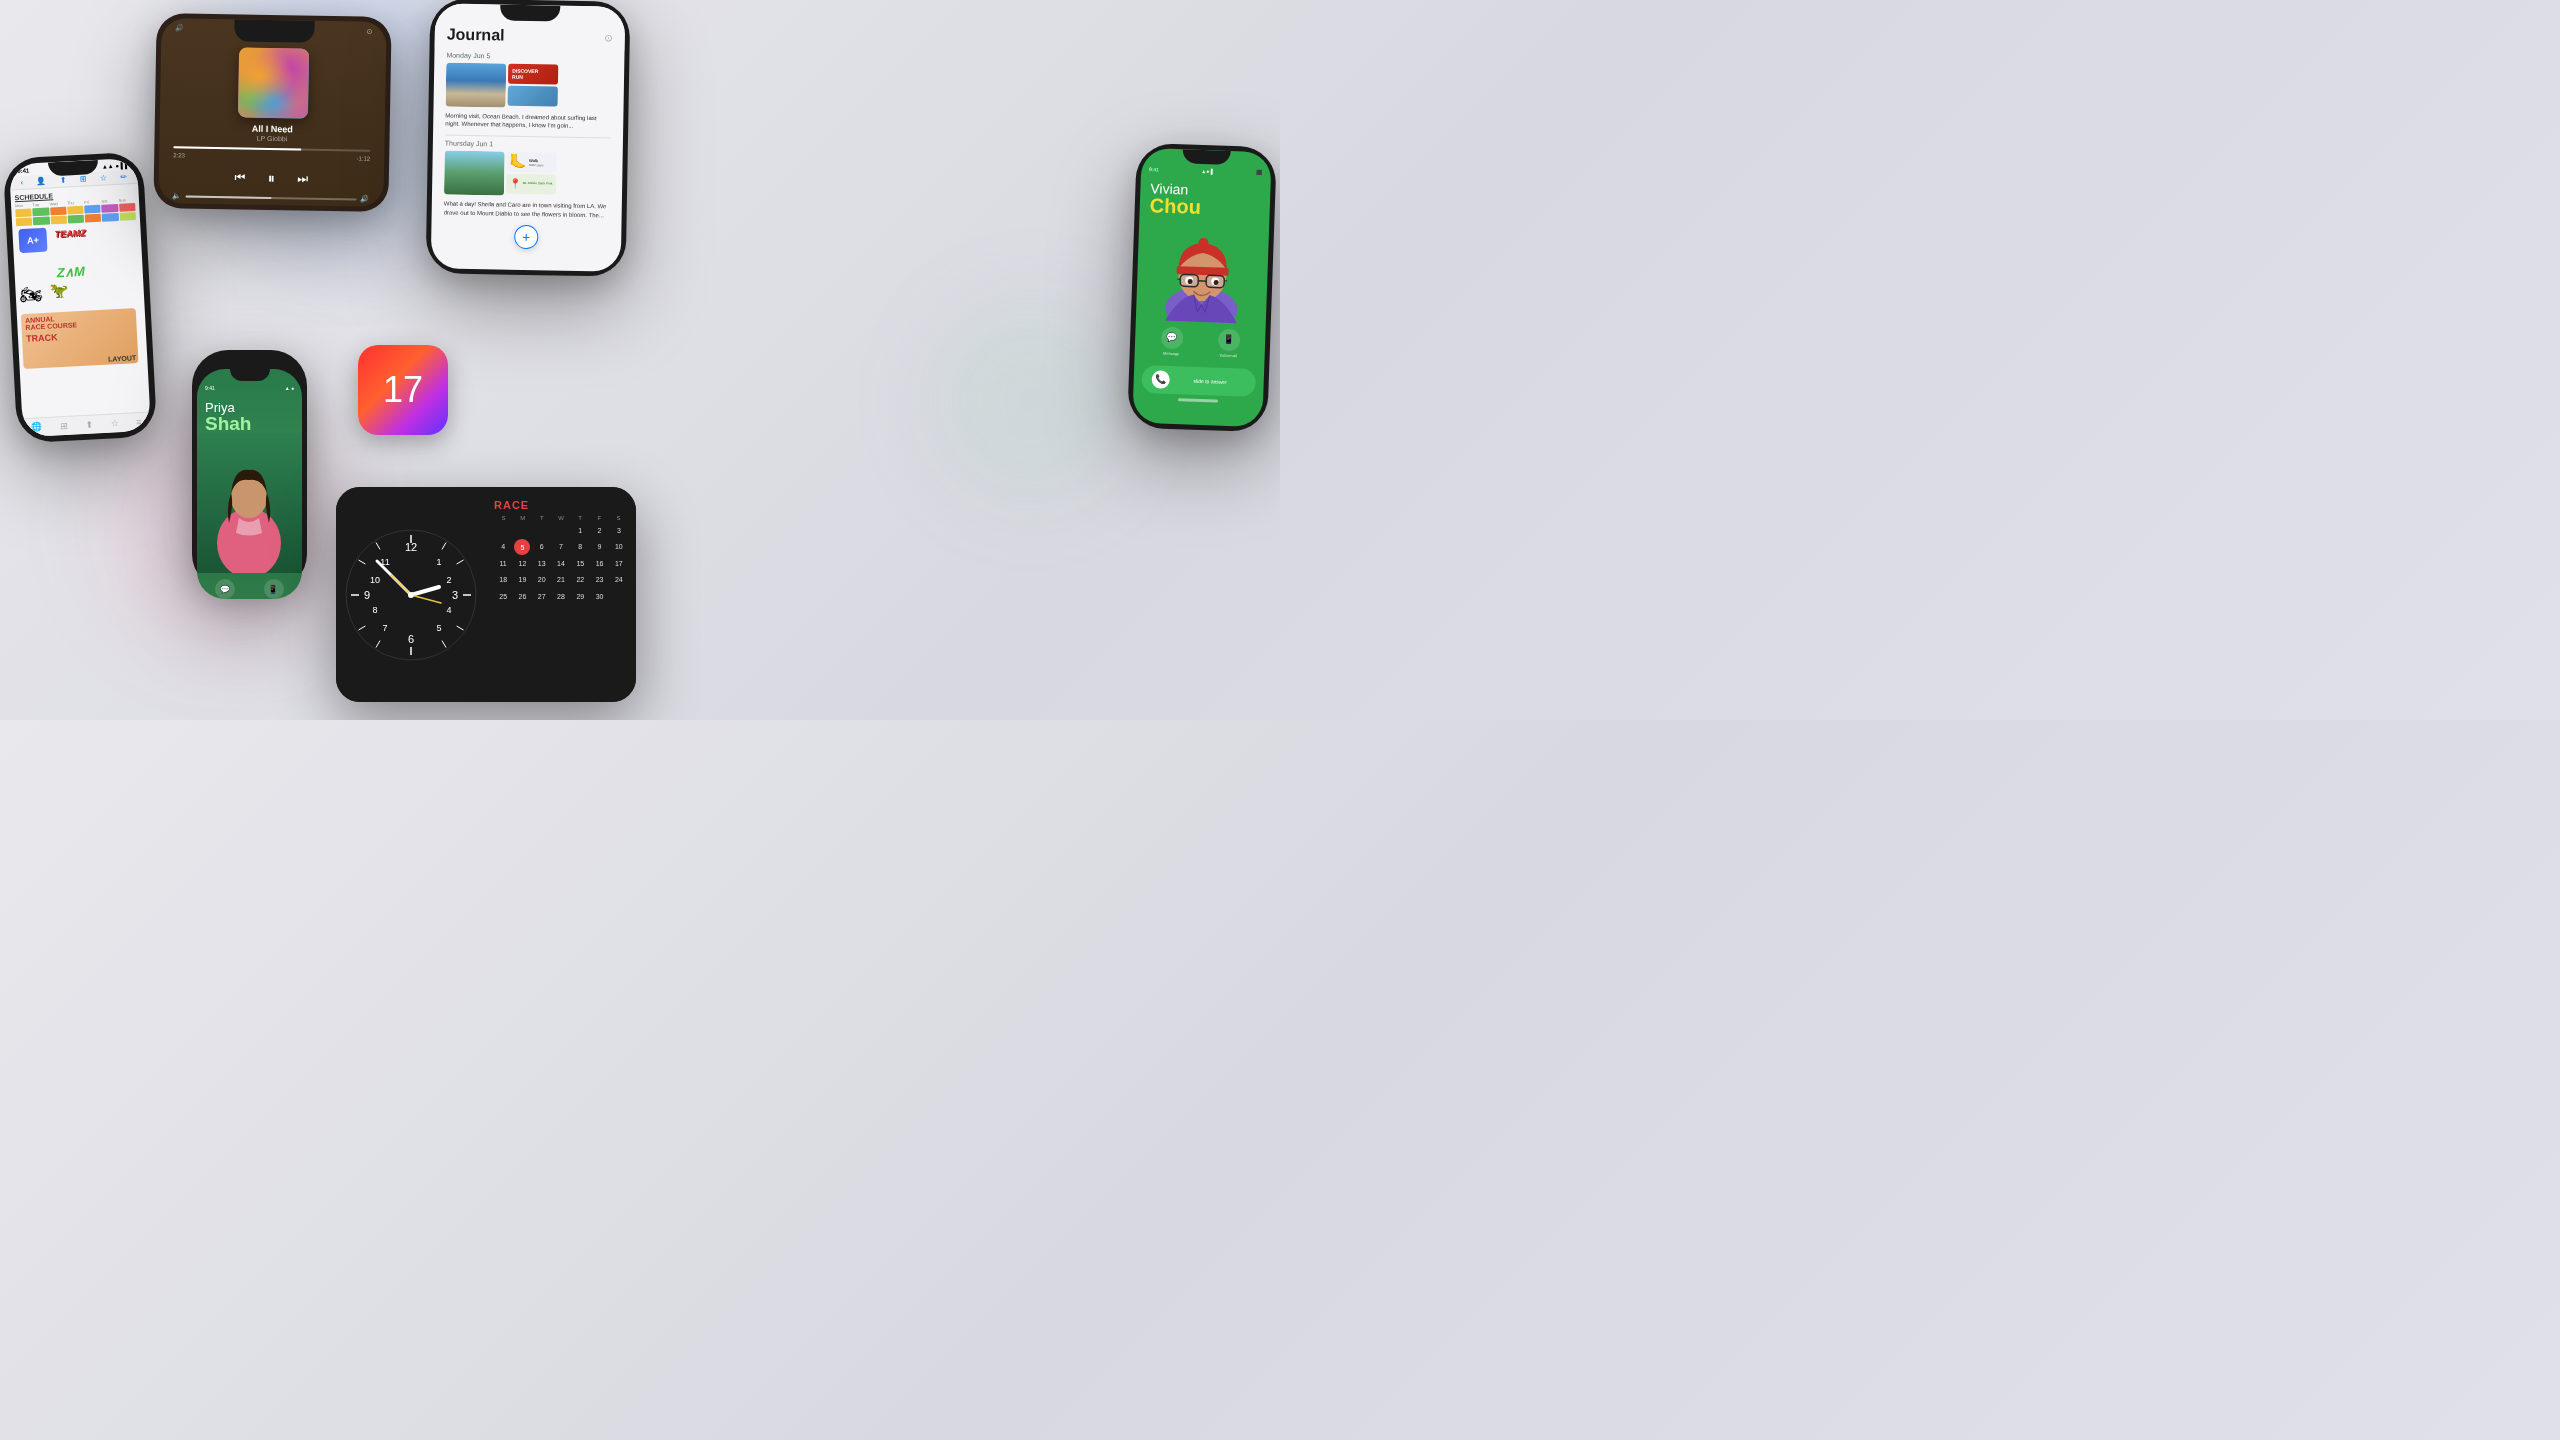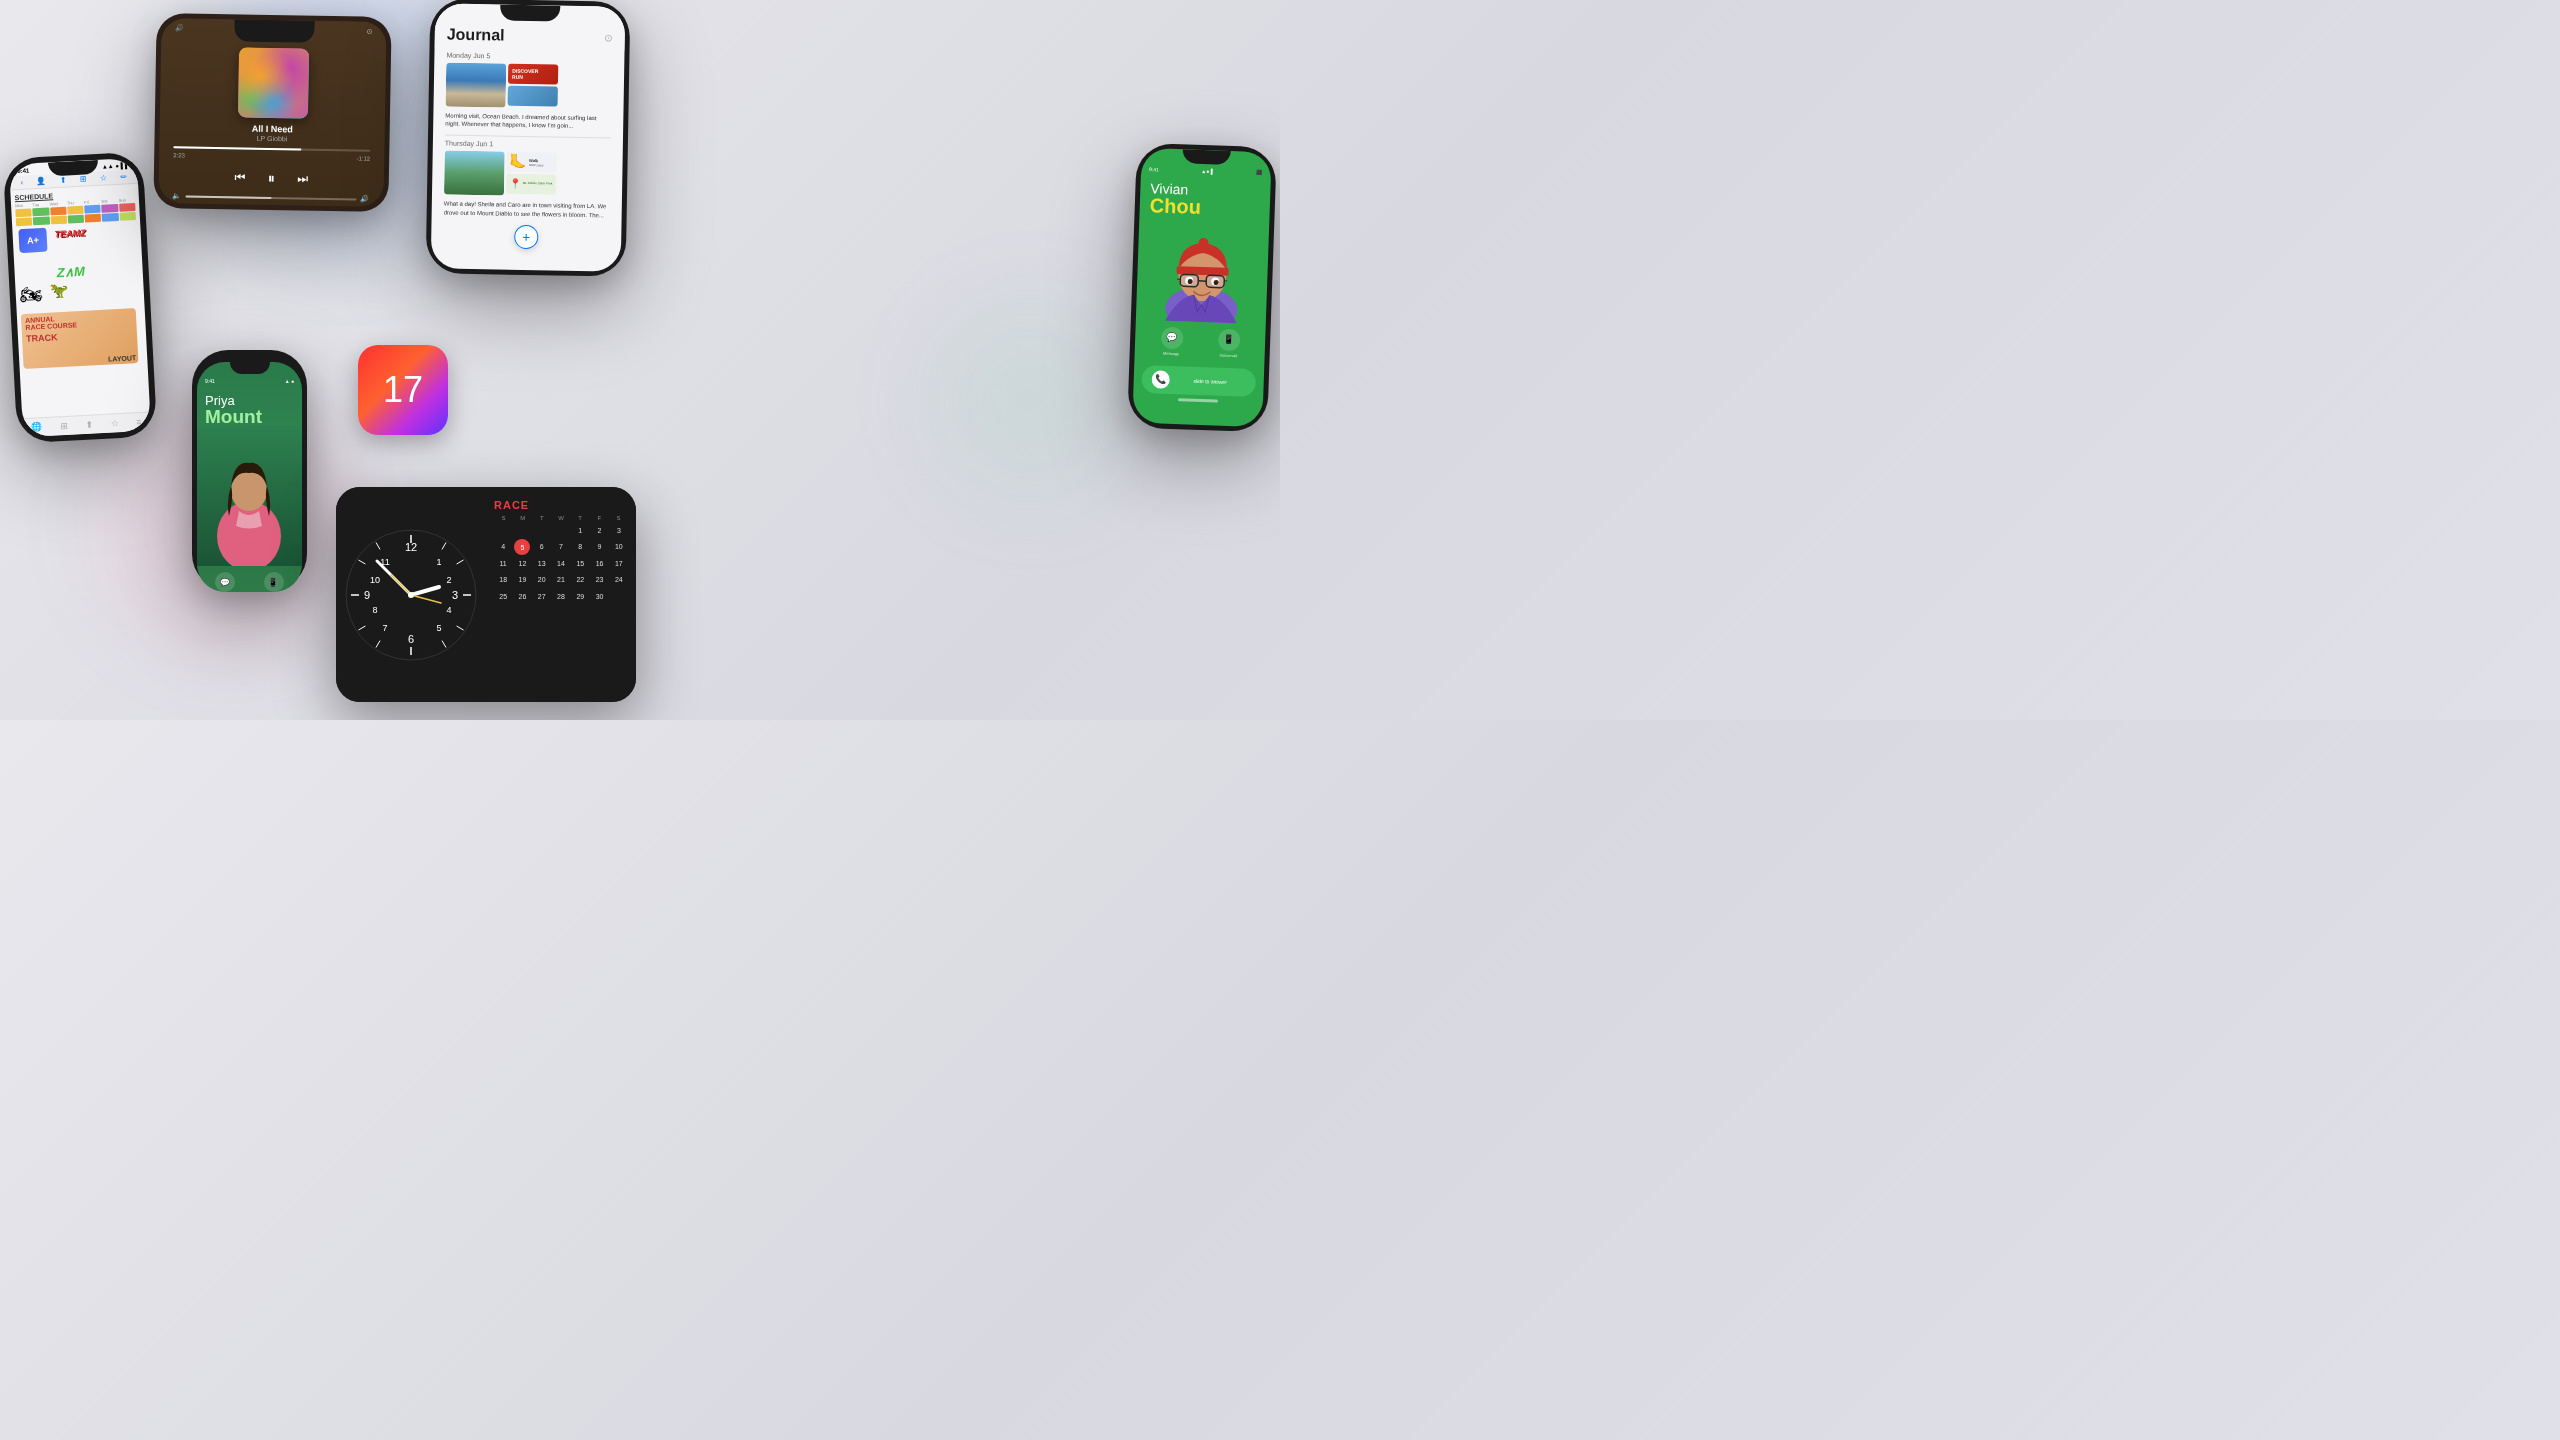--- a/index.html
+++ b/index.html
@@ -202,21 +202,21 @@
 
     
     .phone-contact {
       width: 115px;
       height: 240px;
       left: 192px;
       top: 350px;
       transform: rotate(0deg);
     }
     .phone-contact .phone-screen {
-      top: 12px; left: 5px;
+      top: 19px; left: 5px;
       width: 105px; height: 230px;
       background: linear-gradient(180deg, #2a7a4a 0%, #3a9a5a 100%);
     }
     .phone-contact .phone-notch {
       width: 40px; height: 12px;
     }
     .contact-status {
       display: flex;
       justify-content: space-between;
       padding: 16px 8px 0;
@@ -637,21 +637,21 @@
 
 <div class="phone phone-contact">
   <div class="phone-screen">
     <div class="phone-notch"></div>
     <div class="contact-status">
       <span>9:41</span>
       <span>▲ ●</span>
     </div>
     <div class="contact-name-large">
       <div class="contact-first">Priya</div>
-      <div class="contact-last">Mount</div>
+      <div class="contact-last">Shah</div>
     </div>
 
     <div class="contact-photo-placeholder">
 
       <svg width="90" height="115" viewBox="0 0 90 115" style="position:absolute;bottom:0;left:7px;">
 
         <ellipse cx="45" cy="85" rx="32" ry="35" fill="#e06080"></ellipse>
 
         <ellipse cx="45" cy="40" rx="18" ry="20" fill="#c8956c"></ellipse>
 

